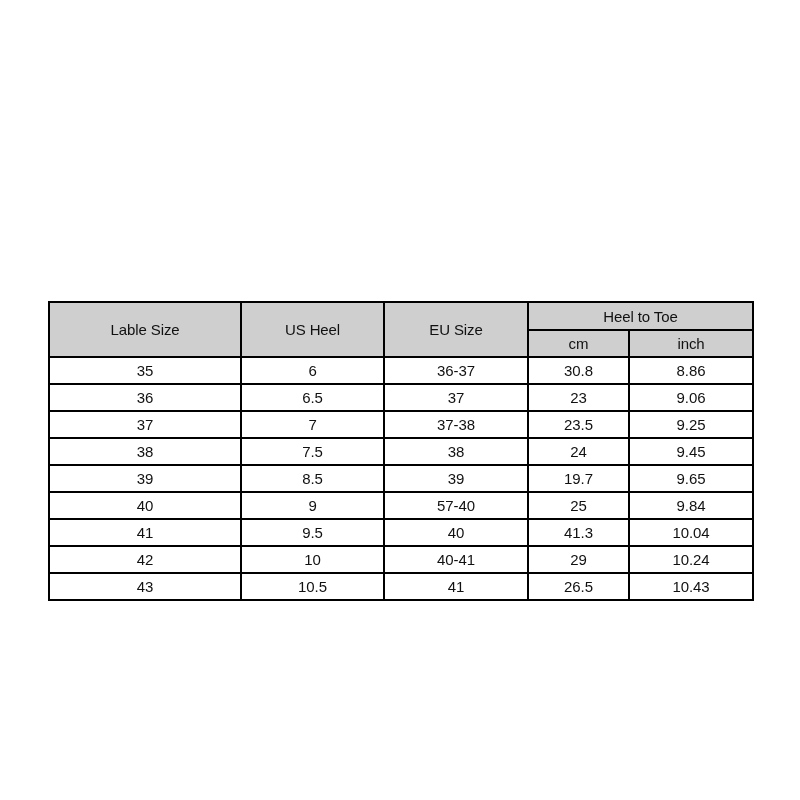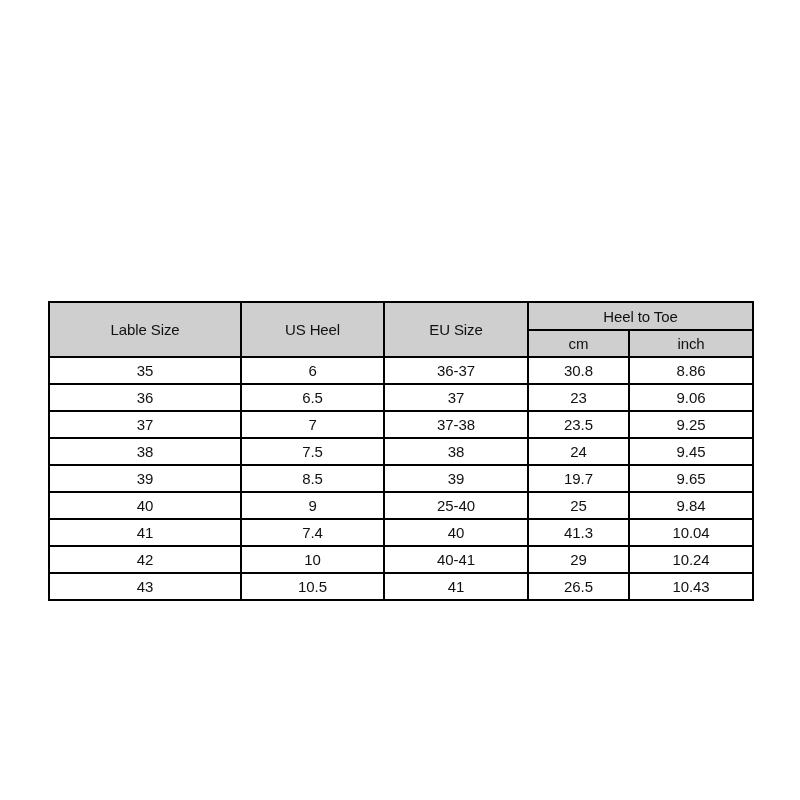--- a/index.html
+++ b/index.html
@@ -129,27 +129,27 @@
         <tr>
           <td>39</td>
           <td>8.5</td>
           <td>39</td>
           <td>19.7</td>
           <td>9.65</td>
         </tr>
         <tr>
           <td>40</td>
           <td>9</td>
-          <td>25-40</td>
+          <td>57-40</td>
           <td>25</td>
           <td>9.84</td>
         </tr>
         <tr>
           <td>41</td>
-          <td>7.4</td>
+          <td>9.5</td>
           <td>40</td>
           <td>41.3</td>
           <td>10.04</td>
         </tr>
         <tr>
           <td>42</td>
           <td>10</td>
           <td>40-41</td>
           <td>29</td>
           <td>10.24</td>

